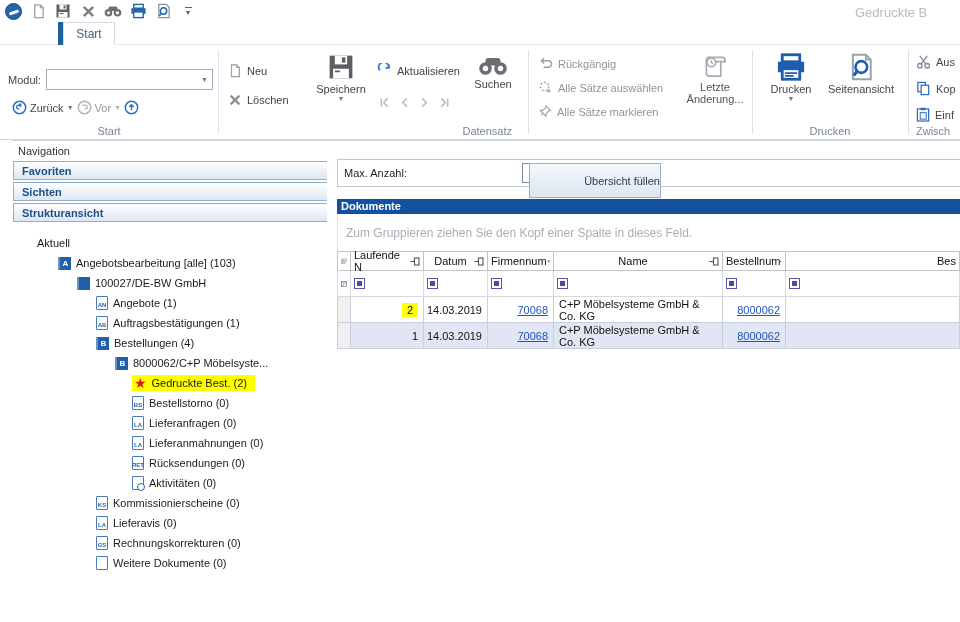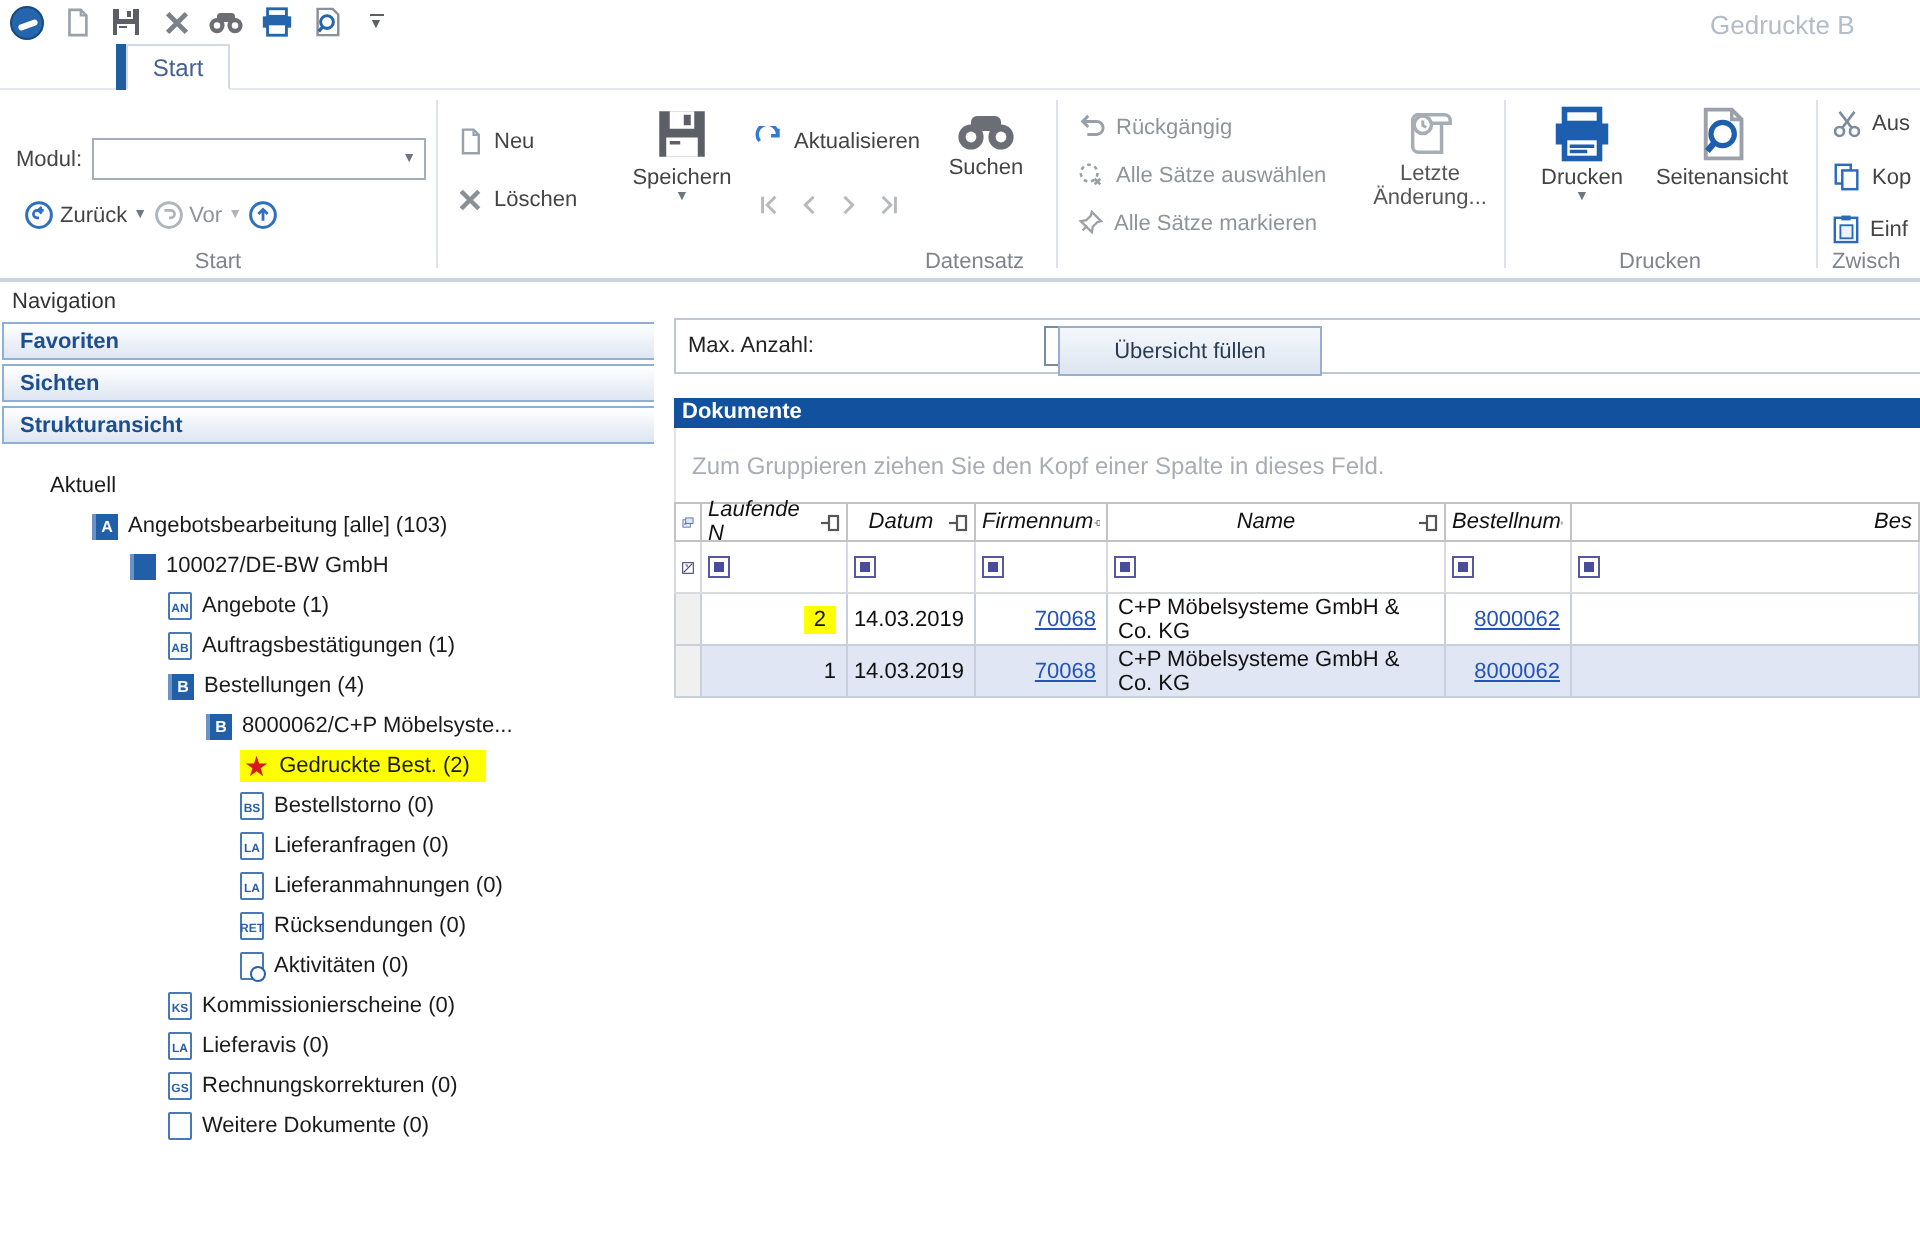--- a/index.html
+++ b/index.html
@@ -30,21 +30,21 @@
   .ritem { display:flex; align-items:center; gap:5px; color:#444; white-space:nowrap; }
   .ritem.gray { color:#8e949c; }
   .rbig { position:absolute; text-align:center; color:#444; }
   .rbig .bicon { margin:0 auto 2px; }
   .drop { font-size:7px; color:#6d7682; }
   .combo { width:167px; height:21px; background:#fff; border:1px solid #a3aebd; position:relative; }
   .combo .drop { position:absolute; right:4px; top:6px; }
   .circ { width:15px; height:15px; border-radius:50%; display:flex; align-items:center; justify-content:center; }
 
   
-  #nav { position:absolute; left:0; top:140px; width:383px; bottom:0; background:#fff; border-top:1px solid #cdd5df; border-right:1px solid #c6ced9; }
+  #nav { position:absolute; left:12px; top:140px; width:383px; bottom:0; background:#fff; border-top:1px solid #cdd5df; border-right:1px solid #c6ced9; }
   #nav-head { height:20px; display:flex; align-items:center; padding:0 6px; color:#333; }
   #nav-head .sp { flex:1; }
   .navbar { height:19px; margin:0 1px 2px 1px; border:1px solid #8fb0d6; background:linear-gradient(#ffffff,#dde6f2); display:flex; align-items:center; padding:0 8px; }
   .navbar b { color:#1c4f8c; font-size:11px; flex:1; }
   #tree { position:absolute; left:0; top:92px; right:20px; bottom:0; overflow:hidden; }
   .trow { height:20px; display:flex; align-items:center; gap:5px; color:#1b1b1b; white-space:nowrap; }
   .lvl0{padding-left:25px;} .lvl1{padding-left:46px;} .lvl2{padding-left:65px;}
   .lvl3{padding-left:84px;} .lvl4{padding-left:103px;} .lvl5{padding-left:120px;}
   .icbook { width:13px; height:13px; background:#2160a8; border-left:2px solid #6b93c6; color:#fff;
     font-size:8px; font-weight:bold; line-height:13px; text-align:center; flex:none; }
@@ -58,31 +58,31 @@
   
   #navsb { position:absolute; right:3px; top:92px; width:16px; bottom:0; background:#f2f2f2; }
   #navsb .arr { height:15px; background:#f6f6f6; border:1px solid #d4d4d4; display:flex; align-items:center; justify-content:center; color:#6e6e6e; font-size:7px; }
   #navsb .thumb { position:absolute; left:0; top:16px; width:16px; height:292px; background:#fff; border:1px solid #9aa1aa; }
 
   
   #main { position:absolute; left:327px; top:140px; right:0; bottom:0; background:#fff; border-top:1px solid #cdd5df; }
   #maxpanel { position:absolute; left:10px; top:18px; width:640px; height:28px; border:1px solid #c0c8d4; display:flex; align-items:center; }
   #maxpanel label { margin-left:6px; color:#222; }
   #maxinput { position:absolute; left:136px; top:3px; width:50px; height:20px; border:1px solid #7a8aa0; text-align:right; padding-right:4px; font:11px "Liberation Sans",sans-serif;margin-left:48px; }
-  #fillbtn { position:absolute; left:191px; top:3px; width:132px; height:25px; background:linear-gradient(#f5f8fc,#dce5f1); border:1px solid #98aecb; color:#2b3b52; font:11px "Liberation Sans",sans-serif; }
+  #fillbtn { position:absolute; left:191px; top:3px; width:132px; height:35px; background:linear-gradient(#f5f8fc,#dce5f1); border:1px solid #98aecb; color:#2b3b52; font:11px "Liberation Sans",sans-serif;text-align:right; }
   #dokbar { position:absolute; left:10px; top:58px; right:0; height:15px; background:#11519e; color:#fff; font-weight:bold; line-height:15px; padding-left:4px; }
   #grouphint { position:absolute; left:10px; top:73px; right:0; height:37px; border-left:1px solid #dfe3e9; color:#a8aeb6; font-size:12px; padding:12px 0 0 8px; }
 
   
   #grid { position:absolute; left:10px; top:110px; right:0; }
   .grow { display:flex; }
   .hcell { height:20px; border:1px solid #c3c3c3; border-left:none; background:#fff; color:#111;
     display:flex; align-items:center; padding:0 3px; }
   .hcell:first-child { border-left:1px solid #c3c3c3; justify-content:center; }
-  .hcell .htxt { flex:1;font-style:italic; }
+  .hcell .htxt { flex:1; }
   .fcell { height:26px; border:1px solid #d7dade; border-top:none; border-left:none; background:#fff; display:flex; align-items:center; padding:0 3px; gap:3px; }
   .fcell:first-child { border-left:1px solid #d7dade; justify-content:center; }
   .fbox { width:11px; height:11px; border:1px solid #5757a3; display:flex; align-items:center; justify-content:center; flex:none; }
   .fbox i { width:5px; height:5px; background:#4a4a9e; }
   .dcell { height:26px; border:1px solid #c9cfdc; border-top:none; border-left:none; display:flex; align-items:center; padding:0 5px; color:#111; }
   .dcell:first-child { border-left:1px solid #c9cfdc; background:#f0f0f0; }
   .row-alt .dcell { background:#e0e6f3; }
   .row-alt .dcell:first-child { background:#f0f0f0; }
   .ra { justify-content:flex-end; } .ca { justify-content:center; }
   .w-ind{width:14px;} .w-lauf{width:73px;} .w-dat{width:64px;} .w-firm{width:66px;}

